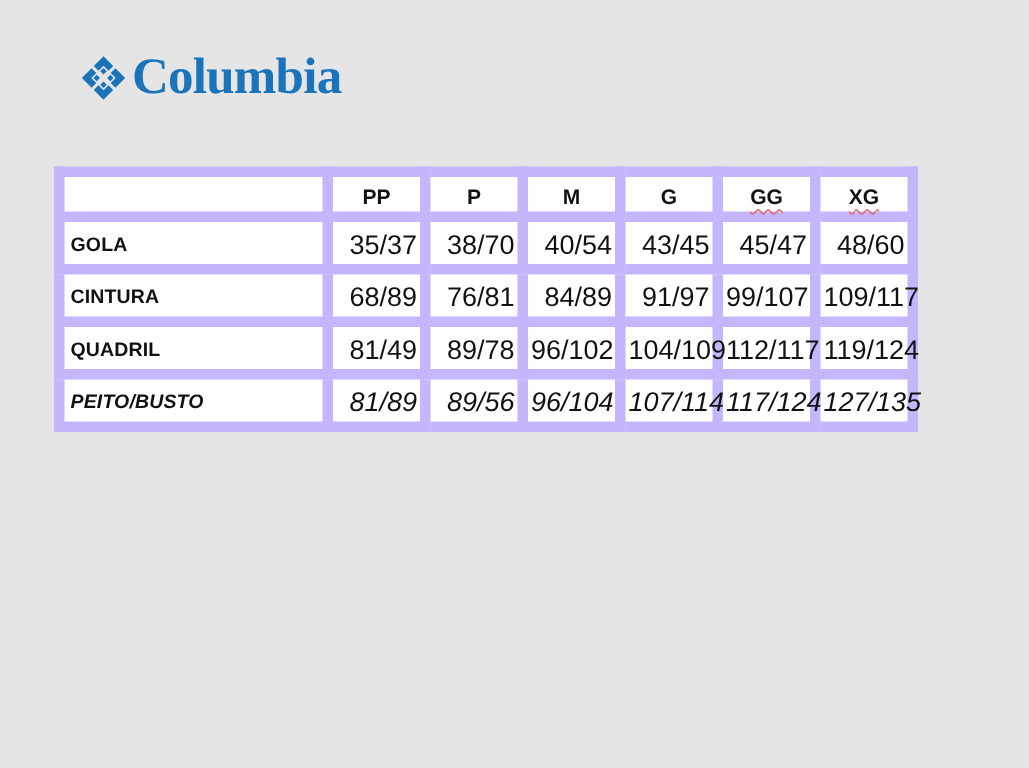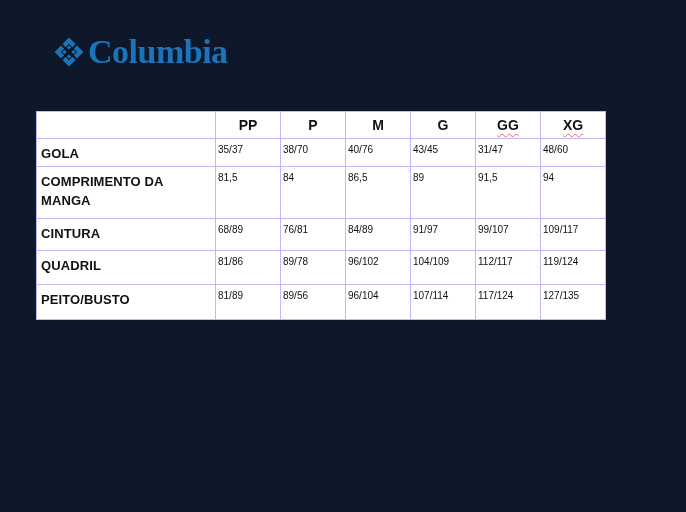--- a/index.html
+++ b/index.html
@@ -1,19 +1,19 @@
 <!DOCTYPE html>
 <html><head>
 <meta charset="utf-8">
 <style>
   html,body { margin:0; padding:0; background:#ffffff; }
   .page {
     position:relative;
     width:686px; height:512px;
-    background:#0f172a;
+    background:#e5e5e5;
     overflow:hidden;
     font-family:"Liberation Sans","DejaVu Sans",sans-serif;
     color:#111111;
   }
   .logo {
     position:absolute; left:52px; top:35px;
     display:flex; align-items:center; gap:2px;
   }
   .logo svg { display:block; }
   .wordmark {
@@ -24,43 +24,43 @@
     color:#1b74ba;
     letter-spacing:-0.5px;
   }
   table.size-table {
     position:absolute; left:36px; top:111px;
     width:570px;
     table-layout:fixed;
     border-collapse:collapse;
   }
   .size-table th, .size-table td {
-    border:1px solid #c4b5fd;
+    border:7px solid #c4b5fd;
     vertical-align:top;
     padding:5px 2px 2px 2px;
     background:#ffffff;
   }
   .size-table col.label-col { width:179px; }
   .size-table col.size-col  { width:65px; }
   .size-table thead th {
     font-size:14px; font-weight:bold; text-align:center;
   }
   .size-table td.row-label {
     font-size:13px; font-weight:bold; text-align:left;
     padding-left:4px; letter-spacing:0.1px; line-height:1.5;
   }
   .size-table td.val {
-    font-size:10px; font-weight:normal; text-align:left;
+    font-size:18px; font-weight:normal; text-align:right;
   }
   tr.r-header { height:27px; }
   tr.r0 { height:17px; }
   tr.r1 { height:52px; }
   tr.r2 { height:32px;margin-left:24px; }
   tr.r3 { height:34px; }
-  tr.r4 { height:35px; }
+  tr.r4 { height:35px;font-style:italic; }
   .squiggle {
     text-decoration-line:underline;
     text-decoration-style:wavy;
     text-decoration-color:#e06e6e;
     text-decoration-thickness:1px;
     text-underline-offset:3px;
     text-decoration-skip-ink:none;
   }
 </style>
 </head>
@@ -103,46 +103,37 @@
         <th>G</th>
         <th><span class="squiggle">GG</span></th>
         <th><span class="squiggle">XG</span></th>
       </tr>
     </thead>
     <tbody>
       <tr class="r0">
         <td class="row-label">GOLA</td>
         <td class="val">35/37</td>
         <td class="val">38/70</td>
-        <td class="val">40/76</td>
+        <td class="val">40/54</td>
         <td class="val">43/45</td>
-        <td class="val">31/47</td>
+        <td class="val">45/47</td>
         <td class="val">48/60</td>
-      </tr>
-      <tr class="r1">
-        <td class="row-label">COMPRIMENTO DA MANGA</td>
-        <td class="val">81,5</td>
-        <td class="val">84</td>
-        <td class="val">86,5</td>
-        <td class="val">89</td>
-        <td class="val">91,5</td>
-        <td class="val">94</td>
       </tr>
       <tr class="r2">
         <td class="row-label">CINTURA</td>
         <td class="val">68/89</td>
         <td class="val">76/81</td>
         <td class="val">84/89</td>
         <td class="val">91/97</td>
         <td class="val">99/107</td>
         <td class="val">109/117</td>
       </tr>
       <tr class="r3">
         <td class="row-label">QUADRIL</td>
-        <td class="val">81/86</td>
+        <td class="val">81/49</td>
         <td class="val">89/78</td>
         <td class="val">96/102</td>
         <td class="val">104/109</td>
         <td class="val">112/117</td>
         <td class="val">119/124</td>
       </tr>
       <tr class="r4">
         <td class="row-label">PEITO/BUSTO</td>
         <td class="val">81/89</td>
         <td class="val">89/56</td>

